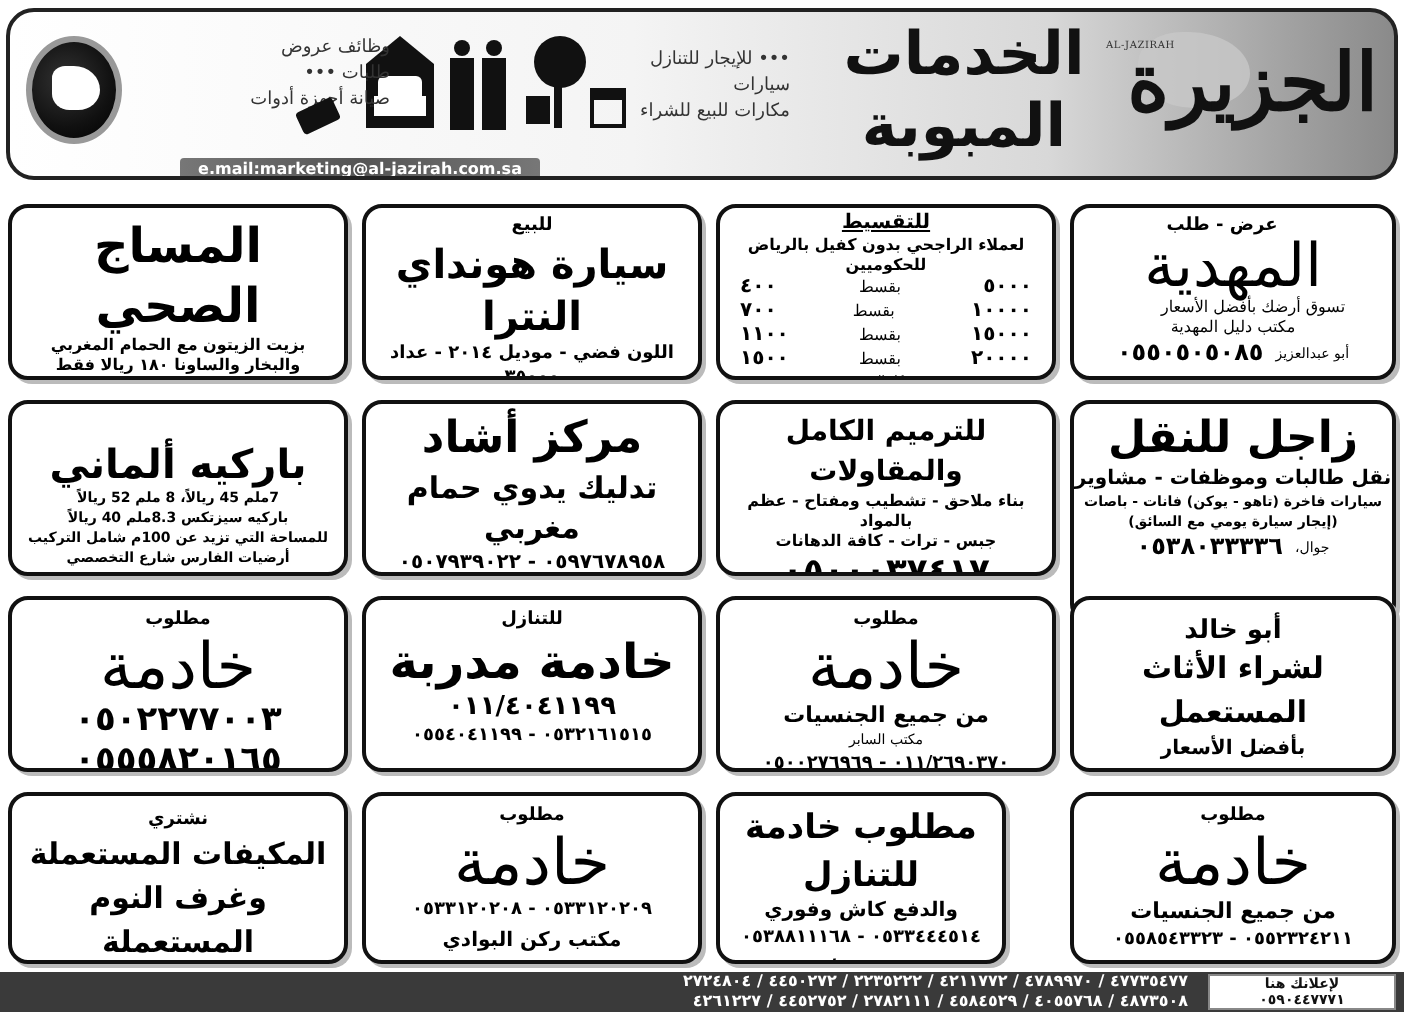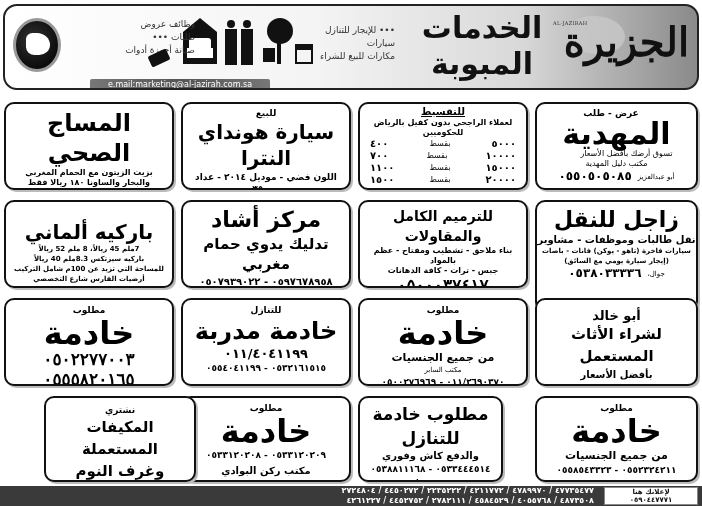--- a/index.html
+++ b/index.html
@@ -30,21 +30,21 @@
   }
   .services {
     position: absolute; left: 140px; top: 6px; width: 250px; height: 58px;
   }
   .svc-text {
     position: absolute; direction: rtl; font-size: 9px; color: #333; line-height: 13px; text-align: right;
   }
   .email-bar {
     position: absolute; left: 85px; top: 73px; width: 180px; height: 11px;
     background: linear-gradient(to right, #777, #555, #777);
-    color: #fff; font-size: 8px; font-weight: normal; text-align: center; line-height: 11px;
+    color: #fff; font-size: 8px; font-weight: bold; text-align: center; line-height: 11px;
     border-radius: 2px;
   }
   .globe {
     position: absolute; left: 8px; top: 12px; width: 48px; height: 54px; border-radius: 50%;
     background: radial-gradient(circle at 40% 40%, #333 0%, #111 60%, #000 100%);
     border: 3px solid #999;
   }
   .globe-shape {
     position: absolute; left: 10px; top: 12px; width: 24px; height: 22px;
     background: #fff; border-radius: 30% 60% 50% 40%;
@@ -54,23 +54,23 @@
   .grid { position: absolute; left: 0; top: 98px; width: 702px; height: 386px; }
   .ad {
     position: absolute; border: 2px solid #111; border-radius: 10px; background: #fff;
     direction: rtl; text-align: center; overflow: hidden;
     box-shadow: 2px 2px 0 #bbb;
   }
   .ad .small { font-size: 9px; font-weight: bold; line-height: 12px; }
   .ad .tiny { font-size: 7px; line-height: 10px; }
   .ad .mid { font-size: 12px; font-weight: bold; line-height: 15px; }
   .ad .big { font-size: 22px; font-weight: bold; line-height: 26px; }
-  .ad .huge { font-size: 32px; font-weight: 700; line-height: 34px; letter-spacing: 2px; }
+  .ad .huge { font-size: 32px; font-weight: 400; line-height: 34px; letter-spacing: 2px; }
   .ad .phone { font-size: 12px; font-weight: bold; line-height: 15px; direction: ltr; letter-spacing: 1px; }
-  .ad .phone-big { font-size: 17px; font-weight: bold; line-height: 20px; direction: ltr; letter-spacing: 2px; font-family: Liberation Serif, serif; }
+  .ad .phone-big { font-size: 17px; font-weight: bold; line-height: 20px; direction: ltr; letter-spacing: 2px; }
   .ad .phone-latin { font-family: "Liberation Sans", sans-serif; font-size: 14px; font-weight: bold; direction: ltr; line-height: 17px; }
   .row-line { display: flex; justify-content: space-between; padding: 0 10px; font-size: 10px; font-weight: bold; line-height: 12px; }
   .inline-row { display: flex; justify-content: center; align-items: center; gap: 6px; }
 
   
   .footer {
     position: absolute; left: 0; top: 486px; width: 702px; height: 20px; background: #3a3a3a;
     color: #fff; font-size: 8px; font-weight: bold; line-height: 10px; direction: ltr;
   }
   .footer-box {
@@ -269,21 +269,21 @@
 
   </div>
 
   <div class="ad" style="left:181px; top:298px; width:170px; height:86px;">
     <div class="small" style="margin-top:4px;">مطلوب</div>
     <div class="huge">خادمة</div>
     <div class="phone" style="font-size:9px; letter-spacing:0; direction:rtl;">٠٥٣٣١٢٠٢٠٩ - ٠٥٣٣١٢٠٢٠٨</div>
     <div class="small" style="font-size:10px; line-height:16px;">مكتب ركن البوادي</div>
   </div>
 
-  <div class="ad" style="left:4px; top:298px; width:152px; height:86px;margin-left:40px;">
+  <div class="ad" style="left:4px; top:298px; width:170px; height:86px;">
     <div class="small" style="margin-top:6px;">نشتري</div>
     <div class="mid" style="font-size:15px; line-height:22px;">المكيفات المستعملة</div>
     <div class="mid" style="font-size:15px; line-height:22px;">وغرف النوم المستعملة</div>
 
   </div>
 </div>
 
 <div class="footer">
   <div class="footer-nums">
     <div>٤٧٧٣٥٤٧٧ / ٤٧٨٩٩٧٠ / ٤٢١١٧٧٢ / ٢٢٣٥٢٢٢ / ٤٤٥٠٢٧٢ / ٢٧٢٤٨٠٤</div>

